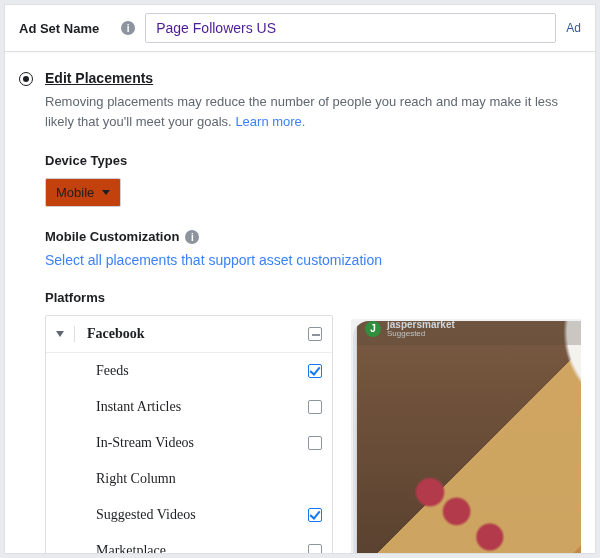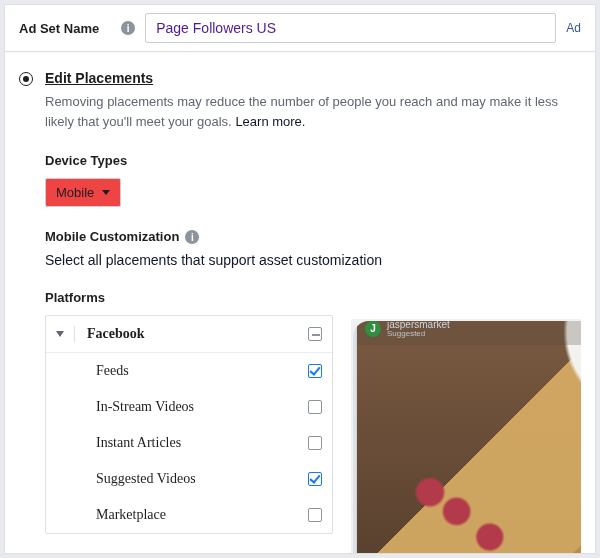--- a/index.html
+++ b/index.html
@@ -91,34 +91,34 @@
   }
   .radio-text { margin-left: 12px; }
   .radio-title { font-weight: 700; font-size: 14px; text-decoration: underline; }
   .radio-desc {
     margin-top: 6px;
     color: #606770;
     font-size: 13px;
     line-height: 1.5;
     max-width: 540px;
   }
-  .link { color: #0f172a; cursor: pointer; }
+  .link { color: #3b82f6; cursor: pointer; }
   
   .subsection { padding-left: 26px; margin-top: 22px; }
   .sub-label {
     font-weight: 700;
     font-size: 13px;
     color: #1c1e21;
     display: flex;
     align-items: flex-end;
     gap: 6px;
   }
   .select-btn {
     margin-top: 10px;
-    background: #ef4444;
+    background: #c2410c;
     border: 1px solid #ccd0d5;
     border-radius: 2px;
     padding: 6px 10px;
     font-size: 13px;
     display: inline-flex;
     align-items: center;
     gap: 8px;
     cursor: pointer;
   }
   .caret-down {
@@ -223,21 +223,21 @@
     top: 0; left: 0; right: 0;
     z-index: 2;
   }
   .brand-dot {
     width: 16px; height: 16px; border-radius: 50%;
     background: #2f8f3f;
     display: inline-flex; align-items: center; justify-content: center;
     color: #fff; font-weight: 700; font-size: 10px;
   }
   .ad-title-col { display: flex; flex-direction: column; line-height: 1.1; }
-  .ad-title { font-weight: 400; }
+  .ad-title { font-weight: 700; }
   .ad-sub { font-size: 8px; opacity: .85; }
   .ad-image {
     width: 100%; height: 320px;
     background:
       radial-gradient(circle at 82% 12%, #5e6a4a 0 5%, transparent 6%),
       radial-gradient(ellipse at 85% 6%, #f3f2ef 0 18%, transparent 19%),
       radial-gradient(circle at 30% 62%, #b23a4a 0 4%, transparent 5%),
       radial-gradient(circle at 40% 70%, #b23a4a 0 4%, transparent 5%),
       radial-gradient(circle at 52% 82%, #b23a4a 0 4%, transparent 5%),
       radial-gradient(circle at 22% 56%, #b23a4a 0 4%, transparent 5%),
@@ -300,26 +300,29 @@
             <span class="vline"></span>
             <span class="plat-name">Facebook</span>
             <span class="tri-box"></span>
           </div>
           <div id="platform-items">
               <div class="plat-item">
                 <span class="plat-item-label">Feeds</span>
                 <span class="chk checked"></span>
               </div>
               <div class="plat-item">
+                <span class="plat-item-label">Instant Articles</span>
+                <span class="chk"></span>
+              </div>
+              <div class="plat-item">
                 <span class="plat-item-label">In-Stream Videos</span>
                 <span class="chk"></span>
               </div>
               <div class="plat-item">
-                <span class="plat-item-label">Instant Articles</span>
-                <span class="chk"></span>
+                <span class="plat-item-label">Right Column</span>
               </div>
               <div class="plat-item">
                 <span class="plat-item-label">Suggested Videos</span>
                 <span class="chk checked"></span>
               </div>
               <div class="plat-item">
                 <span class="plat-item-label">Marketplace</span>
                 <span class="chk"></span>
               </div>
             </div>

